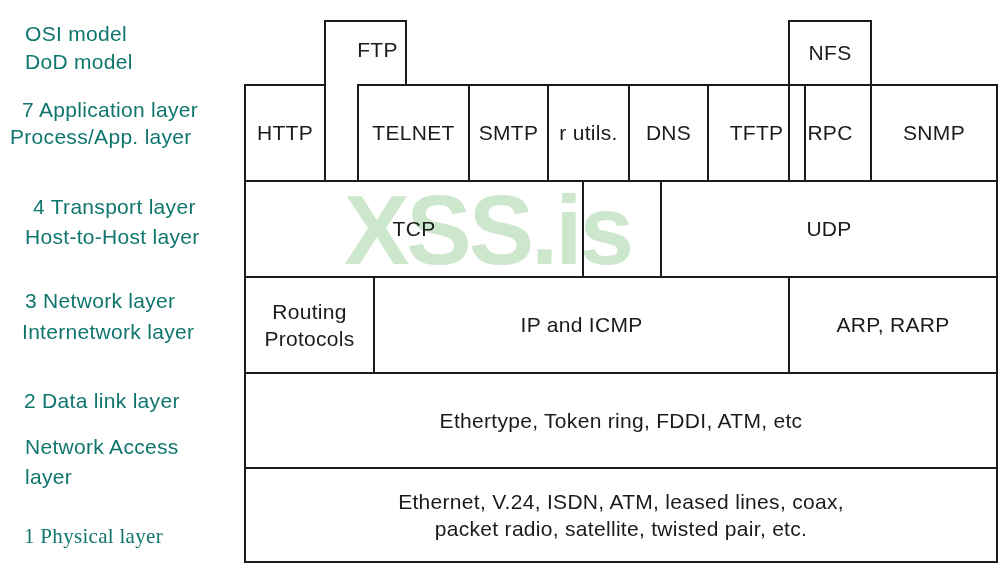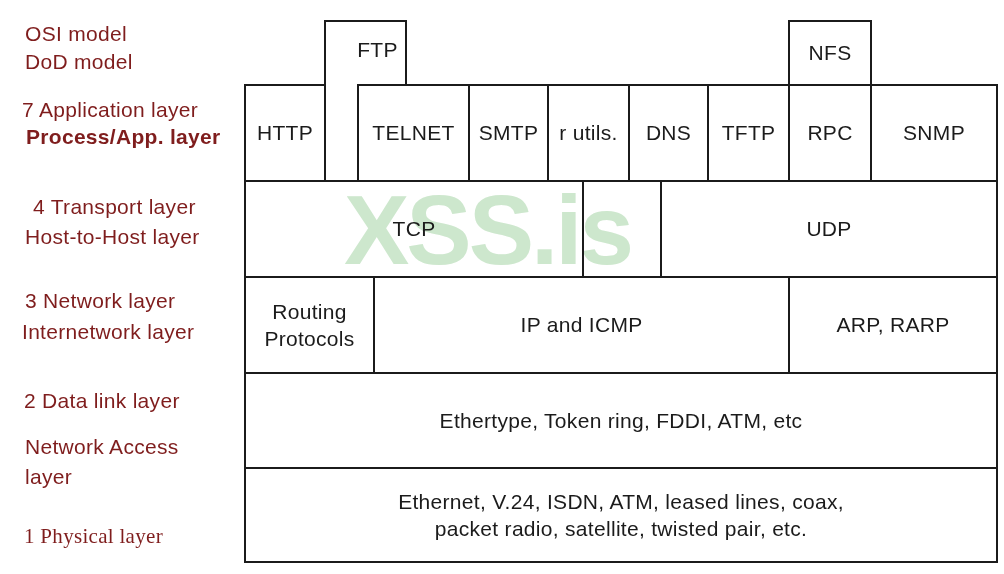--- a/index.html
+++ b/index.html
@@ -40,21 +40,21 @@
   
   .b-ftp {left:324px;top:20px;width:83px;height:66px;border-bottom:none;padding-bottom:8px;padding-left:24px;}
   .b-nfs {left:788px;top:20px;width:84px;height:66px;}
   
   .row-app{top:84px;height:98px;}
   .b-http  {left:244px;width:82px;}
   .b-telnet{left:357px;width:113px;}
   .b-smtp  {left:468px;width:81px;}
   .b-rutils{left:547px;width:83px;}
   .b-dns   {left:628px;width:81px;}
-  .b-tftp  {left:707px;width:83px;}
+  .b-tftp  {left:707px;width:99px;}
   .b-rpc   {left:788px;width:84px;}
   .b-snmp  {left:870px;width:128px;}
   
   .row-tr{top:180px;height:98px;}
   .b-tcp{left:244px;width:340px;}
   .b-udp{left:660px;width:338px;}
   
   .row-net{top:276px;height:98px;}
   .b-routing{left:244px;width:131px;}
   .b-ip     {left:373px;width:417px;}
@@ -62,26 +62,26 @@
   
   .b-datalink{left:244px;top:372px;width:754px;height:97px;}
   .b-physical{left:244px;top:467px;width:754px;height:96px;}
   
   .slabel{
     position:absolute;
     font-size:21px;
     letter-spacing:0.3px;
     line-height:1.2;
     white-space:nowrap;
-    color:#7f1d1d;
+    color:#0f766e;
   }
   .l-osi      {left:25px;top:21px;}
   .l-dod      {left:25px;top:49px;}
   .l-app-osi  {left:22px;top:97px;}
-  .l-app-dod  {left:26px;top:124px;font-weight:bold;}
+  .l-app-dod  {left:10px;top:124px;}
   .l-tr-osi   {left:33px;top:194px;}
   .l-tr-dod   {left:25px;top:224px;}
   .l-net-osi  {left:25px;top:288px;}
   .l-net-dod  {left:22px;top:319px;}
   .l-dl-osi   {left:24px;top:388px;}
   .l-na-1     {left:25px;top:434px;}
   .l-na-2     {left:25px;top:464px;}
   .l-ph-osi   {left:24px;top:524px;font-family:Liberation Serif, serif;}
 </style>
 </head>

